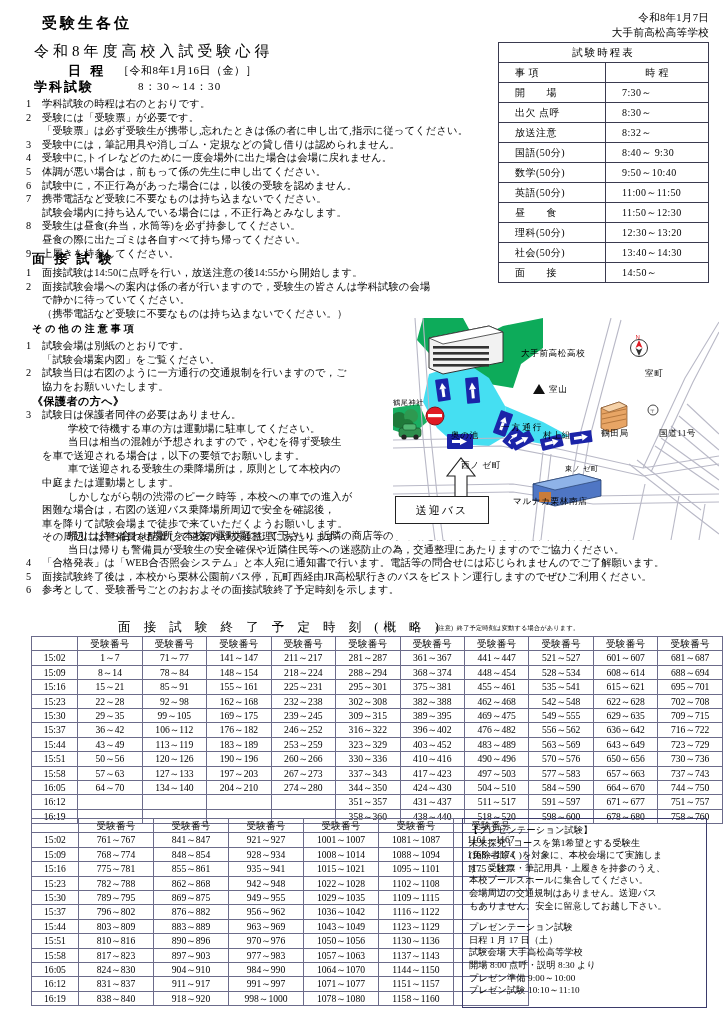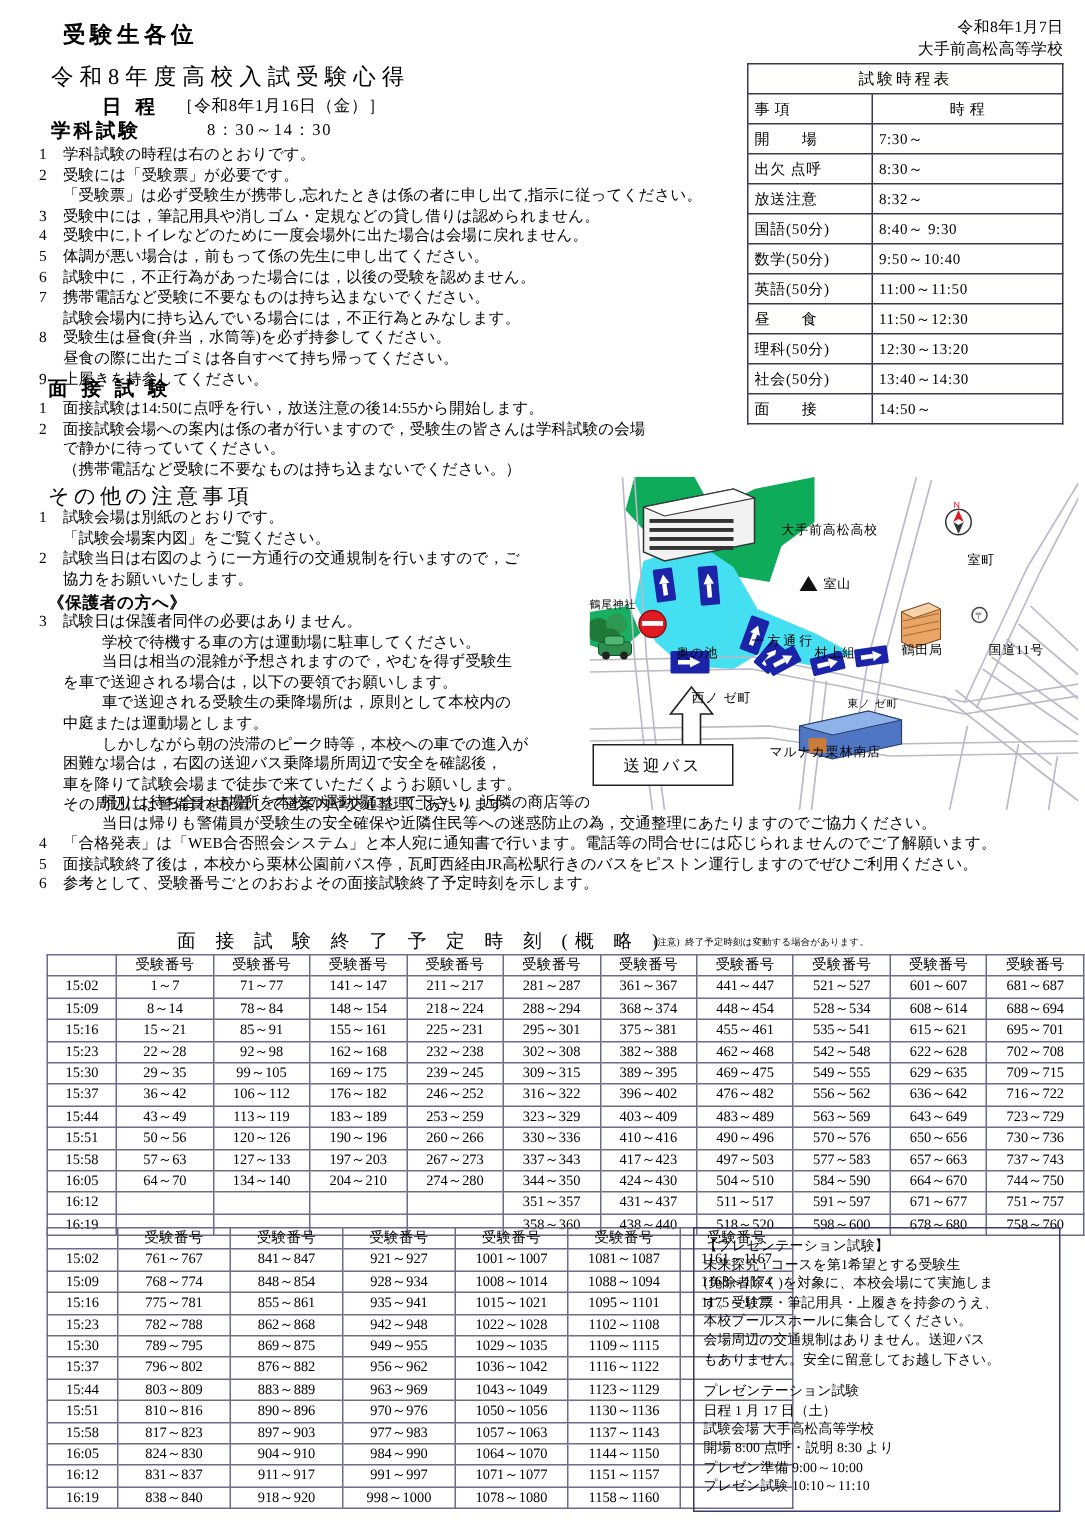--- a/index.html
+++ b/index.html
@@ -27,33 +27,33 @@
 
   
   .note-list{position:absolute;font-size:10.3px;line-height:13.6px;letter-spacing:.1px;}
   .note-list .row{display:flex;}
   .note-list .num{width:16px;flex:none;text-align:left;}
   .note-list .txt{flex:1;}
 
   #list-gakka{left:26px;top:97px;width:468px;}
   #mensetsu-head{left:32px;top:250px;font-size:13px;font-weight:bold;letter-spacing:3px;}
   #list-mensetsu{left:26px;top:266px;width:460px;}
-  #sonota-head{left:32px;top:322px;font-size:14px;font-weight:normal;letter-spacing:3px;}
+  #sonota-head{left:32px;top:322px;font-size:10px;font-weight:bold;letter-spacing:3px;}
   #list-sonota{left:26px;top:339px;width:380px;}
   #hogosha-head{left:32px;top:394px;font-size:11px;font-weight:bold;letter-spacing:.5px;}
   #list-hogosha{left:26px;top:408px;width:375px;}
   #list-tail{left:26px;top:529px;width:680px;}
   .indent1{padding-left:26px;}
 
   
   #timetable{
     position:absolute;left:498px;top:42px;width:211px;
     border-collapse:collapse;font-size:10px;
   }
-  #timetable td{border:1px solid #3a3a4f;padding:2px 4px;height:15px;}
+  #timetable td{border:1px solid #3a3a4f;padding:2px 16px;height:15px;}
   #timetable .title{text-align:center;letter-spacing:2px;font-size:10.5px;}
   #timetable .item{width:74px;letter-spacing:.5px;}
   #timetable .time{letter-spacing:.4px;}
 
   
   #map{position:absolute;left:393px;top:318px;width:326px;height:222px;overflow:hidden;background:#fff;}
   #map svg{display:block;}
   .maplabel{position:absolute;font-size:8.6px;letter-spacing:.6px;white-space:pre;}
   .maplabel.sm{font-size:7.2px;}
   #busbox{
@@ -566,21 +566,21 @@
           <td class="rng">636～642</td>
           <td class="rng">716～722</td>
         </tr>
         <tr>
           <td class="tcol">15:44</td>
           <td class="rng">43～49</td>
           <td class="rng">113～119</td>
           <td class="rng">183～189</td>
           <td class="rng">253～259</td>
           <td class="rng">323～329</td>
-          <td class="rng">403～409</td>
+          <td class="rng">403～452</td>
           <td class="rng">483～489</td>
           <td class="rng">563～569</td>
           <td class="rng">643～649</td>
           <td class="rng">723～729</td>
         </tr>
         <tr>
           <td class="tcol">15:51</td>
           <td class="rng">50～56</td>
           <td class="rng">120～126</td>
           <td class="rng">190～196</td>

